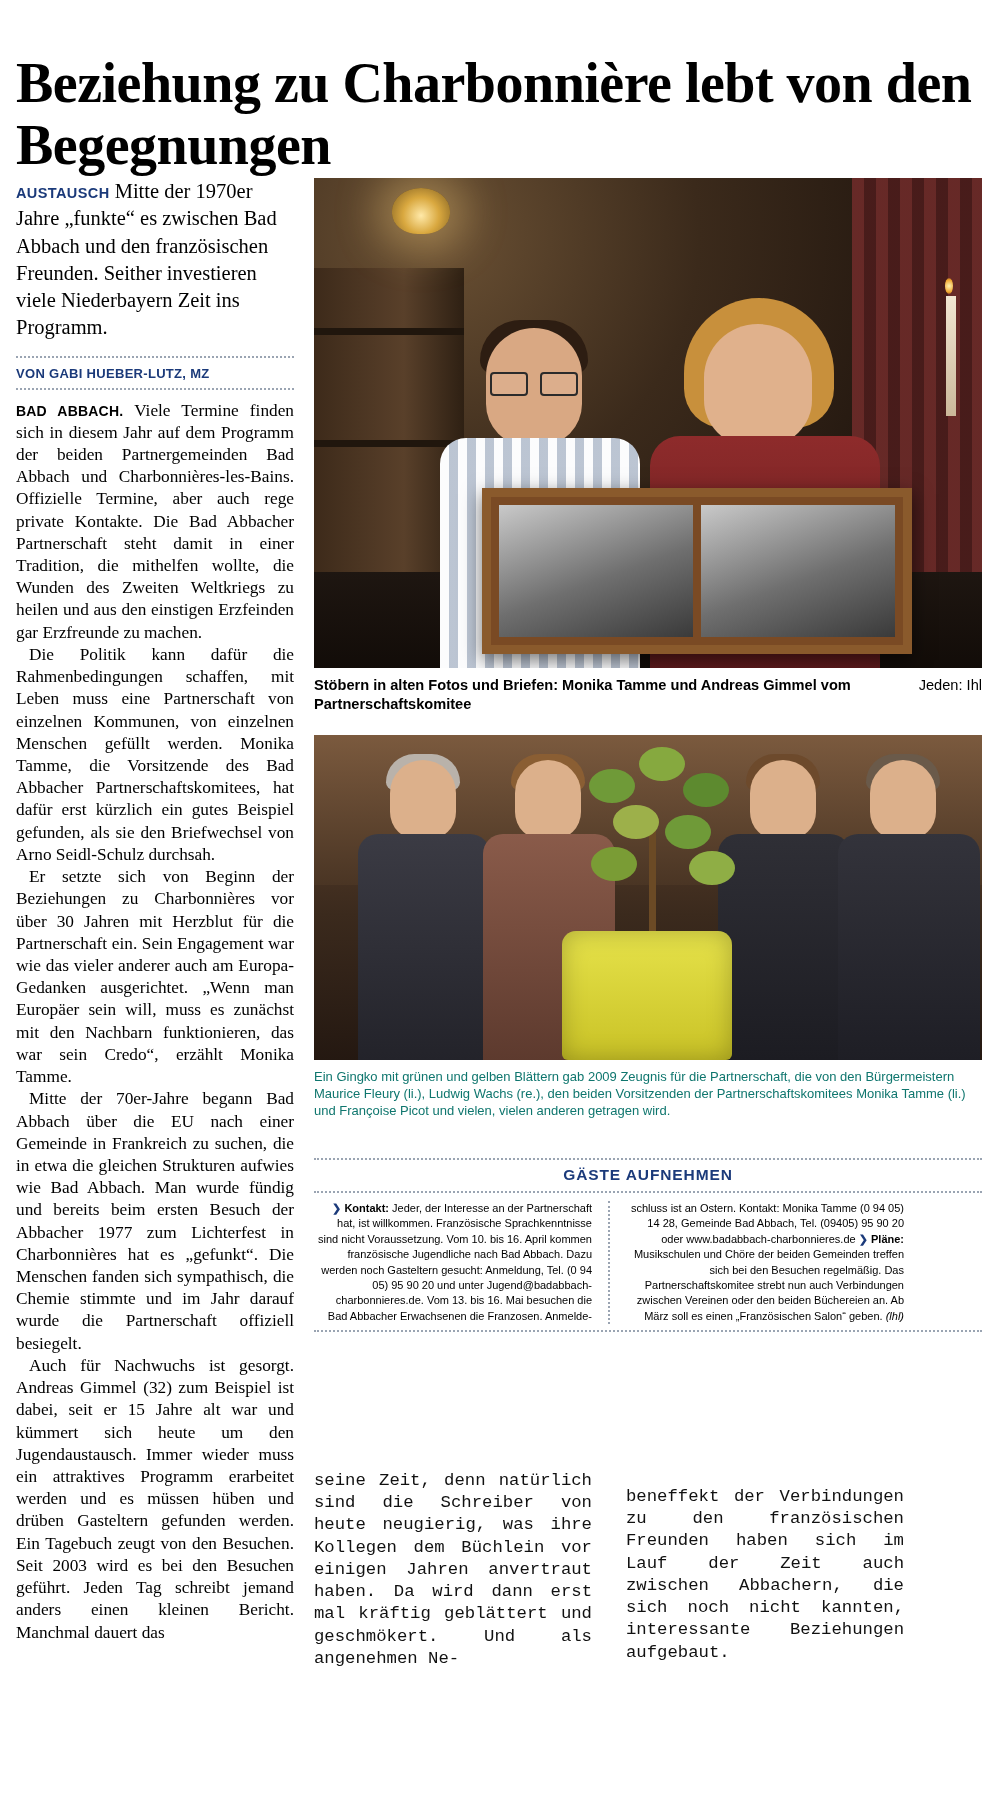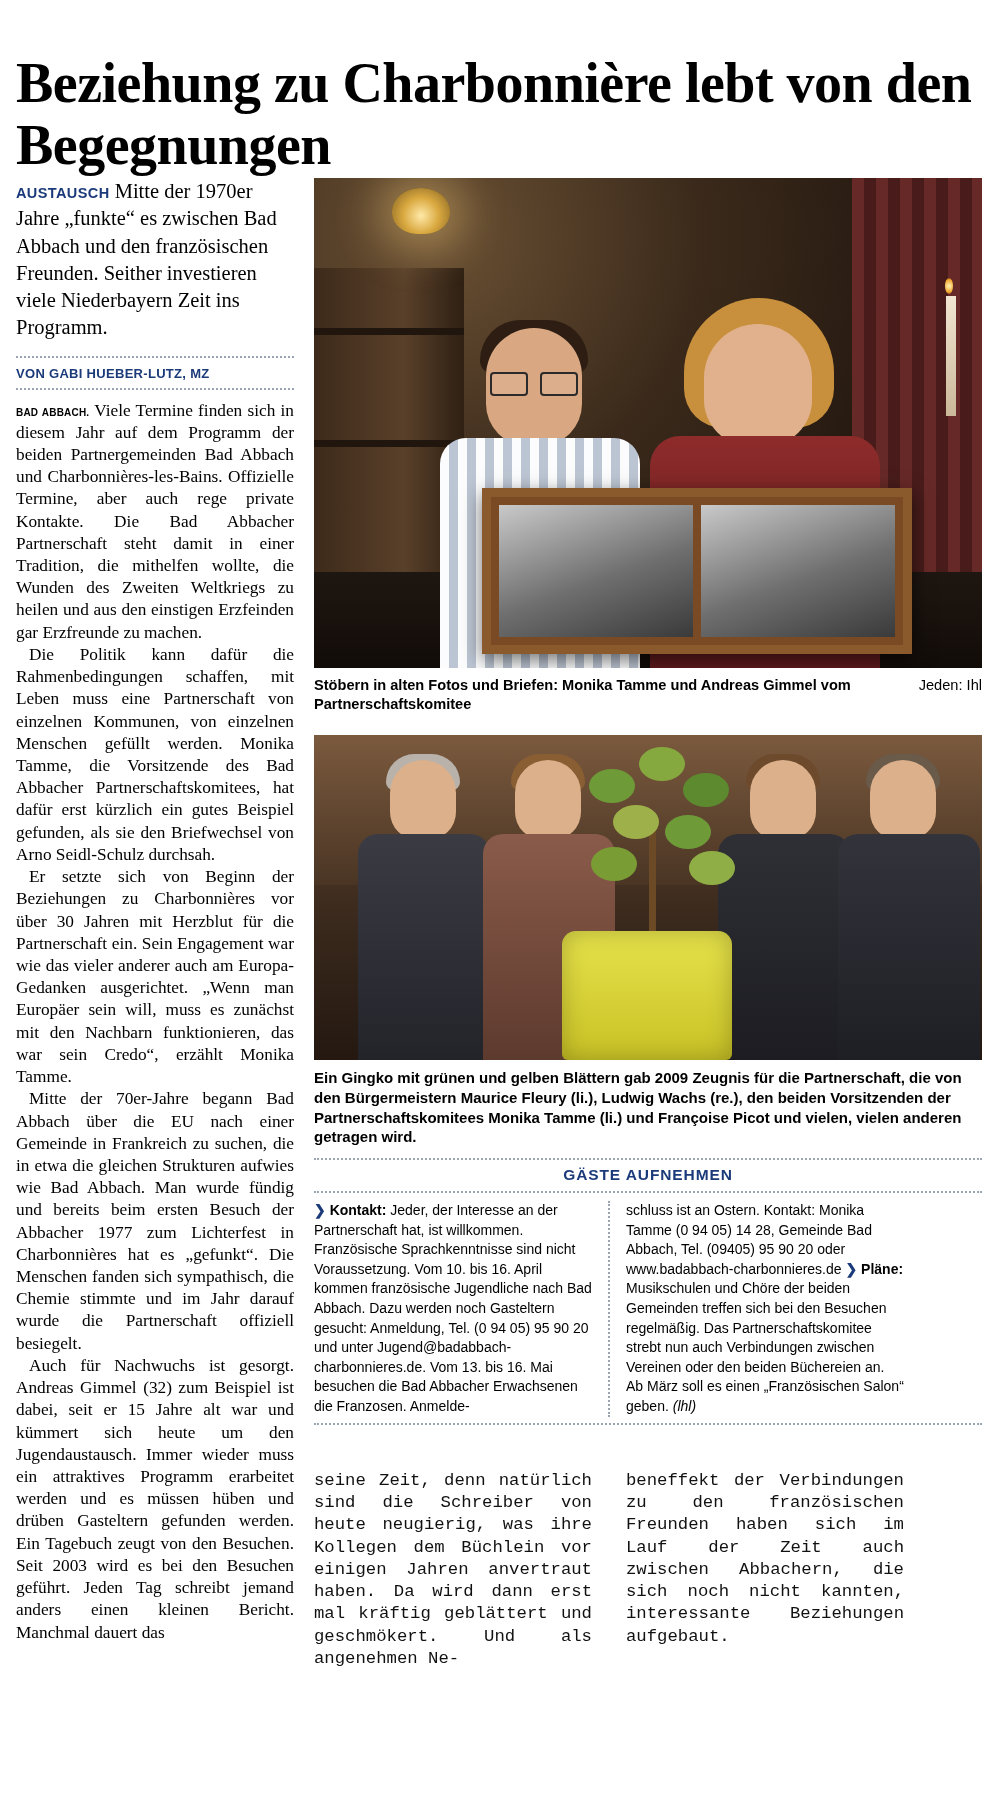--- a/index.html
+++ b/index.html
@@ -82,21 +82,21 @@
   .body-text p {
     margin: 0;
     text-indent: 13px;
   }
   .body-text p.first {
     text-indent: 0;
   }
   .dateline {
     font-family: "Liberation Sans", sans-serif;
     font-weight: bold;
-    font-size: 10px;
+    font-size: 14px;
     letter-spacing: 0.2px;
   }
 
   
   .photo1 {
     position: absolute;
     left: 314px;
     top: 178px;
     width: 668px;
     height: 490px;
@@ -126,24 +126,24 @@
   .credit {
     float: right;
     font-weight: normal;
   }
   .cap2 {
     position: absolute;
     left: 314px;
     top: 1068px;
     width: 668px;
     font-family: "Liberation Sans", sans-serif;
-    font-weight: bold;
-    font-size: 15px;
+    font-weight: normal;
+    font-size: 13px;
     line-height: 1.32;
-    color: #000000;
+    color: #0f766e;
   }
 
   
   .infobox {
     position: absolute;
     left: 314px;
     top: 1158px;
     width: 668px;
   }
   .infobox .rule-top {
@@ -170,24 +170,24 @@
     height: 0;
     margin-bottom: 8px;
   }
   .infocols {
     display: flex;
     gap: 0px;
   }
   .infocol {
     width: 278px;
     font-family: "Liberation Sans", sans-serif;
-    font-size: 14px;
+    font-size: 11px;
     line-height: 1.4;
     color: #000;
-    text-align: left;
+    text-align: right;
   }
   .infocol.right {
     margin-left: 34px;
   }
   .vsep {
     width: 0;
     border-left: 2px dotted #9aa4b2;
     margin: 0 16px;
   }
   .arrow {
@@ -205,21 +205,21 @@
     width: 668px;
     display: flex;
   }
   .bottom .col {
     width: 278px;
     font-family: Liberation Mono, monospace;
     font-size: 17.3px;
     line-height: 1.285;
     text-align: justify;
   }
-  .bottom .col.right { margin-left: 34px; }
+  .bottom .col.right { margin-left: 34px; margin-top: 16px; }
   .bottom .col p { margin: 0; text-indent: 0; }
 
   
   .p1-bg {
     position: absolute; inset: 0;
     background:
       radial-gradient(circle at 18% 12%, #6b5134 0%, #3b2a1b 38%, #241810 70%),
       linear-gradient(180deg, #4a3524 0%, #2c1e14 100%);
   }
   .p1-lamp {

